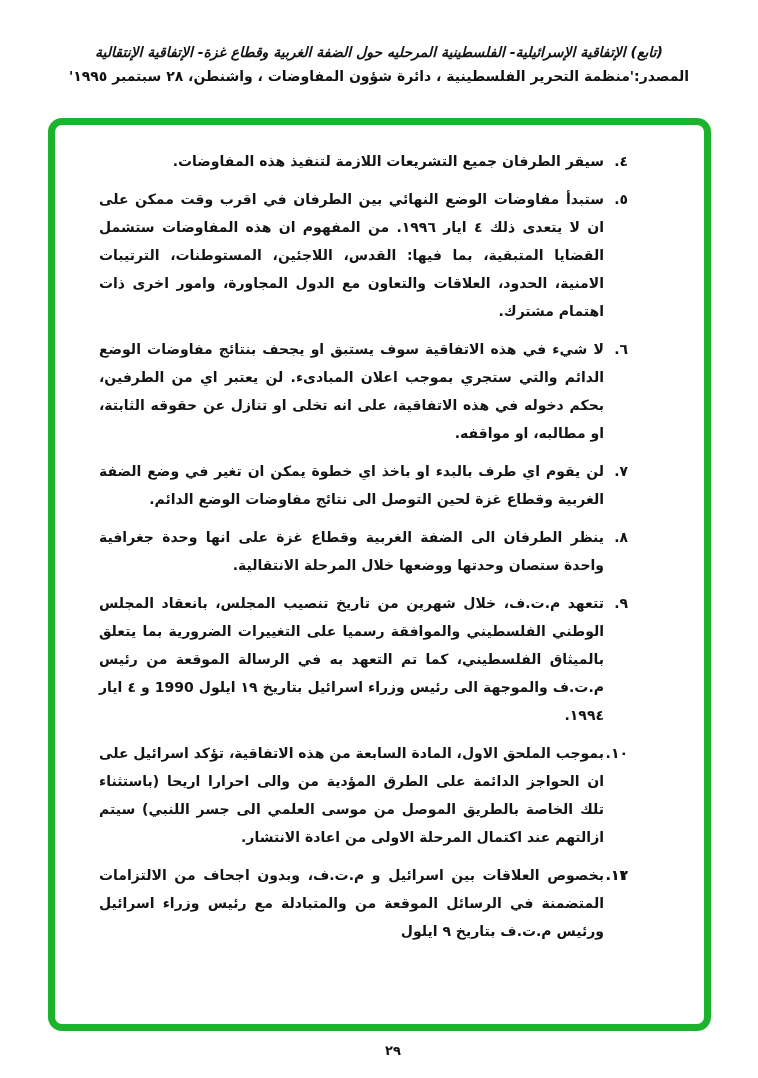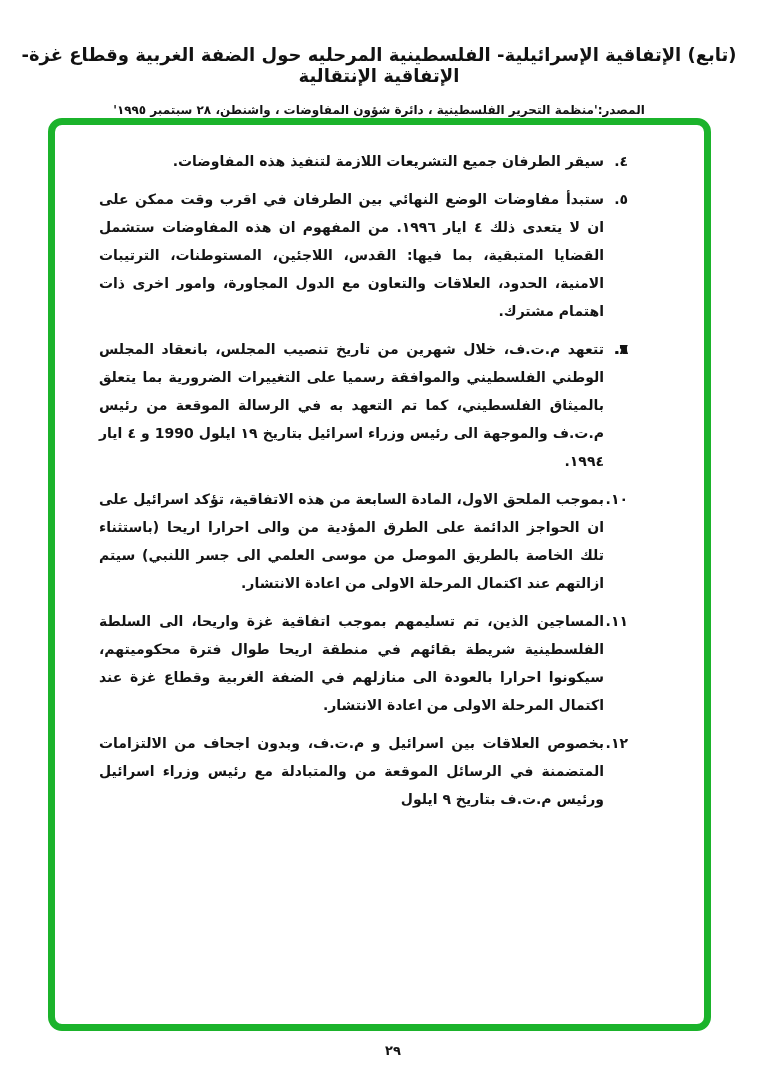--- a/index.html
+++ b/index.html
@@ -5,22 +5,22 @@
   * { margin:0; padding:0; box-sizing:border-box; }
   html,body { background:#ffffff; }
   body {
     width:758px; height:1078px; position:relative;
     font-family:"DejaVu Sans", sans-serif;
     color:#121212;
     direction:rtl;
     overflow:hidden;
   }
   .doc-header { position:absolute; top:44px; left:0; right:0; text-align:center; }
-  .doc-title  { font-size:18px; font-weight:bold; letter-spacing:0; }
-  .doc-source { margin-top:17px; font-size:12px; font-weight:bold; }
+  .doc-title  { font-size:14px; font-weight:bold; letter-spacing:0;font-style:italic; }
+  .doc-source { margin-top:8px; font-size:14px; font-weight:bold; }
 
   .green-box {
     position:absolute; left:48px; top:118px;
     width:663px; height:913px;
     border:7px solid #1bb32b;
     border-radius:14px;
     background:#ffffff;
   }
   .list { padding-top:22px; }
   .item {
@@ -66,43 +66,45 @@
       <span>سيقر الطرفان جميع التشريعات اللازمة لتنفيذ هذه المفاوضات.</span>
     </div>
 
     <div class="item">
       <span class="num">٥.</span>
       <span>ستبدأ مفاوضات الوضع النهائي بين الطرفان في اقرب وقت ممكن على ان لا يتعدى ذلك ٤ ايار ١٩٩٦. من المفهوم ان هذه المفاوضات ستشمل القضايا المتبقية، بما فيها: القدس، اللاجئين، المستوطنات، الترتيبات الامنية، الحدود، العلاقات والتعاون مع الدول المجاورة، وامور اخرى ذات اهتمام مشترك.</span>
     </div>
 
     <div class="item">
       <span class="num">٦.</span>
+      <span>لا شيء في هذه الاتفاقية سوف يستبق او يجحف بنتائج مفاوضات الوضع الدائم والتي ستجري بموجب اعلان المبادىء. لن يعتبر اي من الطرفين، بحكم دخوله في هذه الاتفاقية، على انه تخلى او تنازل عن حقوقه الثابتة، او مطالبه، او مواقفه.</span>
     </div>
 
     <div class="item">
       <span class="num">٧.</span>
+      <span>لن يقوم اي طرف بالبدء او باخذ اي خطوة يمكن ان تغير في وضع الضفة الغربية وقطاع غزة لحين التوصل الى نتائج مفاوضات الوضع الدائم.</span>
     </div>
 
     <div class="item">
       <span class="num">٨.</span>
+      <span>ينظر الطرفان الى الضفة الغربية وقطاع غزة على انها وحدة جغرافية واحدة ستصان وحدتها ووضعها خلال المرحلة الانتقالية.</span>
     </div>
 
     <div class="item">
       <span class="num">٩.</span>
       <span>تتعهد م.ت.ف، خلال شهرين من تاريخ تنصيب المجلس، بانعقاد المجلس الوطني الفلسطيني والموافقة رسميا على التغييرات الضرورية بما يتعلق بالميثاق الفلسطيني، كما تم التعهد به في الرسالة الموقعة من رئيس م.ت.ف والموجهة الى رئيس وزراء اسرائيل بتاريخ ١٩ ايلول 1990 و ٤ ايار ١٩٩٤.</span>
     </div>
 
     <div class="item">
       <span class="num">١٠.</span>
       <span>بموجب الملحق الاول، المادة السابعة من هذه الاتفاقية، تؤكد اسرائيل على ان الحواجز الدائمة على الطرق المؤدية من والى احرارا اريحا (باستثناء تلك الخاصة بالطريق الموصل من موسى العلمي الى جسر اللنبي) سيتم ازالتهم عند اكتمال المرحلة الاولى من اعادة الانتشار.</span>
     </div>
 
     <div class="item">
       <span class="num">١١.</span>
-      <span>المساجين الذين، تم تسليمهم بموجب اتفاقية غزة واريحا، الى السلطة الفلسطينية شريطة بقائهم في منطقة اريحا طوال فترة محكوميتهم، سيكونوا احرارا بالعودة الى منازلهم في الضفة الغربية وقطاع غزة عند اكتمال المرحلة الاولى من اعادة الانتشار.</span>
     </div>
 
     <div class="item">
       <span class="num">١٢.</span>
       <span>بخصوص العلاقات بين اسرائيل و م.ت.ف، وبدون اجحاف من الالتزامات المتضمنة في الرسائل الموقعة من والمتبادلة مع رئيس وزراء اسرائيل ورئيس م.ت.ف بتاريخ ٩ ايلول</span>
     </div>
 
   </div>
 </div>
 

